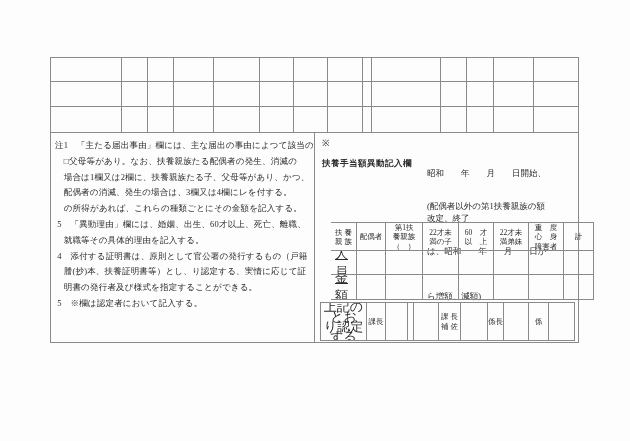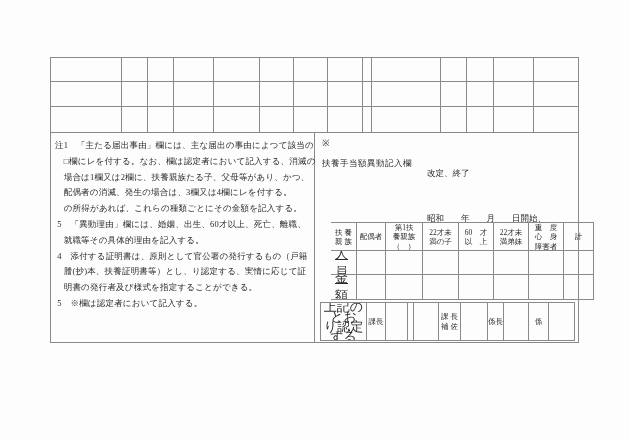--- a/index.html
+++ b/index.html
@@ -25,21 +25,21 @@
     border:1px solid #8a8a8a; display:flex;
   }
   .notes-pane { width:264px; border-right:1px solid #8a8a8a; padding:5px 2px 0 4px; }
   .note-line { white-space:pre; font-size:8.5px; line-height:15.8px; letter-spacing:0.2px; }
 
   .entry-pane { position:relative; width:263px; }
 
   
   .entry-head { position:relative; height:89px; }
   .entry-star { position:absolute; left:7px; top:3px; font-size:9px; }
-  .entry-title { position:absolute; left:7px; top:25px; font-size:8.5px; letter-spacing:0.5px; }
+  .entry-title { position:absolute; left:7px; top:25px; font-size:8.5px; letter-spacing:0.5px;font-weight:bold; }
   .entry-period { position:absolute; left:112px; top:3px; font-size:8.5px; line-height:15px; white-space:pre; }
   .entry-paren  { position:absolute; left:112px; top:36px; font-size:8.5px; line-height:15px; white-space:pre; }
 
   
   .allowance-table {
     position:absolute; left:16px; top:89px; width:263px; height:77px;
     border-top:1px solid #8a8a8a;
     display:grid;
     grid-template-columns:26px 29px 37px 36px 35px 35px 35px 30px;
     grid-template-rows:28px 24px 25px;
@@ -117,39 +117,44 @@
       <div class="tg-cell"></div>
       <div class="tg-cell"></div>
       <div class="tg-cell"></div>
       <div class="tg-cell"></div>
     </div>
 
   <div class="lower-box">
 
     <div class="notes-pane">
         <div class="note-line">注1　「主たる届出事由」欄には、主な届出の事由によつて該当の</div>
-        <div class="note-line">　□欄にレを付する。なお、欄は認定者において記入する、消滅の</div>
+        <div class="note-line">　□父母等があり。なお、扶養親族たる配偶者の発生、消滅の</div>
         <div class="note-line">　場合は1欄又は2欄に、扶養親族たる子、父母等があり、かつ、</div>
         <div class="note-line">　配偶者の消滅、発生の場合は、3欄又は4欄にレを付する。</div>
         <div class="note-line">　の所得があれば、これらの種類ごとにその金額を記入する。</div>
         <div class="note-line"> 5　「異動理由」欄には、婚姻、出生、60才以上、死亡、離職、</div>
         <div class="note-line">　就職等その具体的理由を記入する。</div>
         <div class="note-line"> 4　添付する証明書は、原則として官公署の発行するもの（戸籍</div>
         <div class="note-line">　謄(抄)本、扶養証明書等）とし、り認定する、実情に応じて証</div>
         <div class="note-line">　明書の発行者及び様式を指定することができる。</div>
         <div class="note-line"> 5　※欄は認定者において記入する。</div>
       </div>
 
     <div class="entry-pane">
       <div class="entry-head">
         <div class="entry-star">※</div>
         <div class="entry-title">扶養手当額異動記入欄</div>
         <div class="entry-period">
+          <div>昭和　　年　　月　　日開始、</div>
           <div>改定、終了</div>
-          <div>昭和　　年　　月　　日開始、</div>
+        </div>
+        <div class="entry-paren">
+          <div>(配偶者以外の第1扶養親族の額</div>
+          <div>は、昭和　　年　　月　　日か</div>
+          <div>ら増額、減額)</div>
         </div>
       </div>
 
       <div class="allowance-table">
           <div class="al-cell al-head">扶 養
 親 族</div>
           <div class="al-cell al-head">配偶者</div>
           <div class="al-cell al-head">第1扶
 養親族
 （　）</div>

